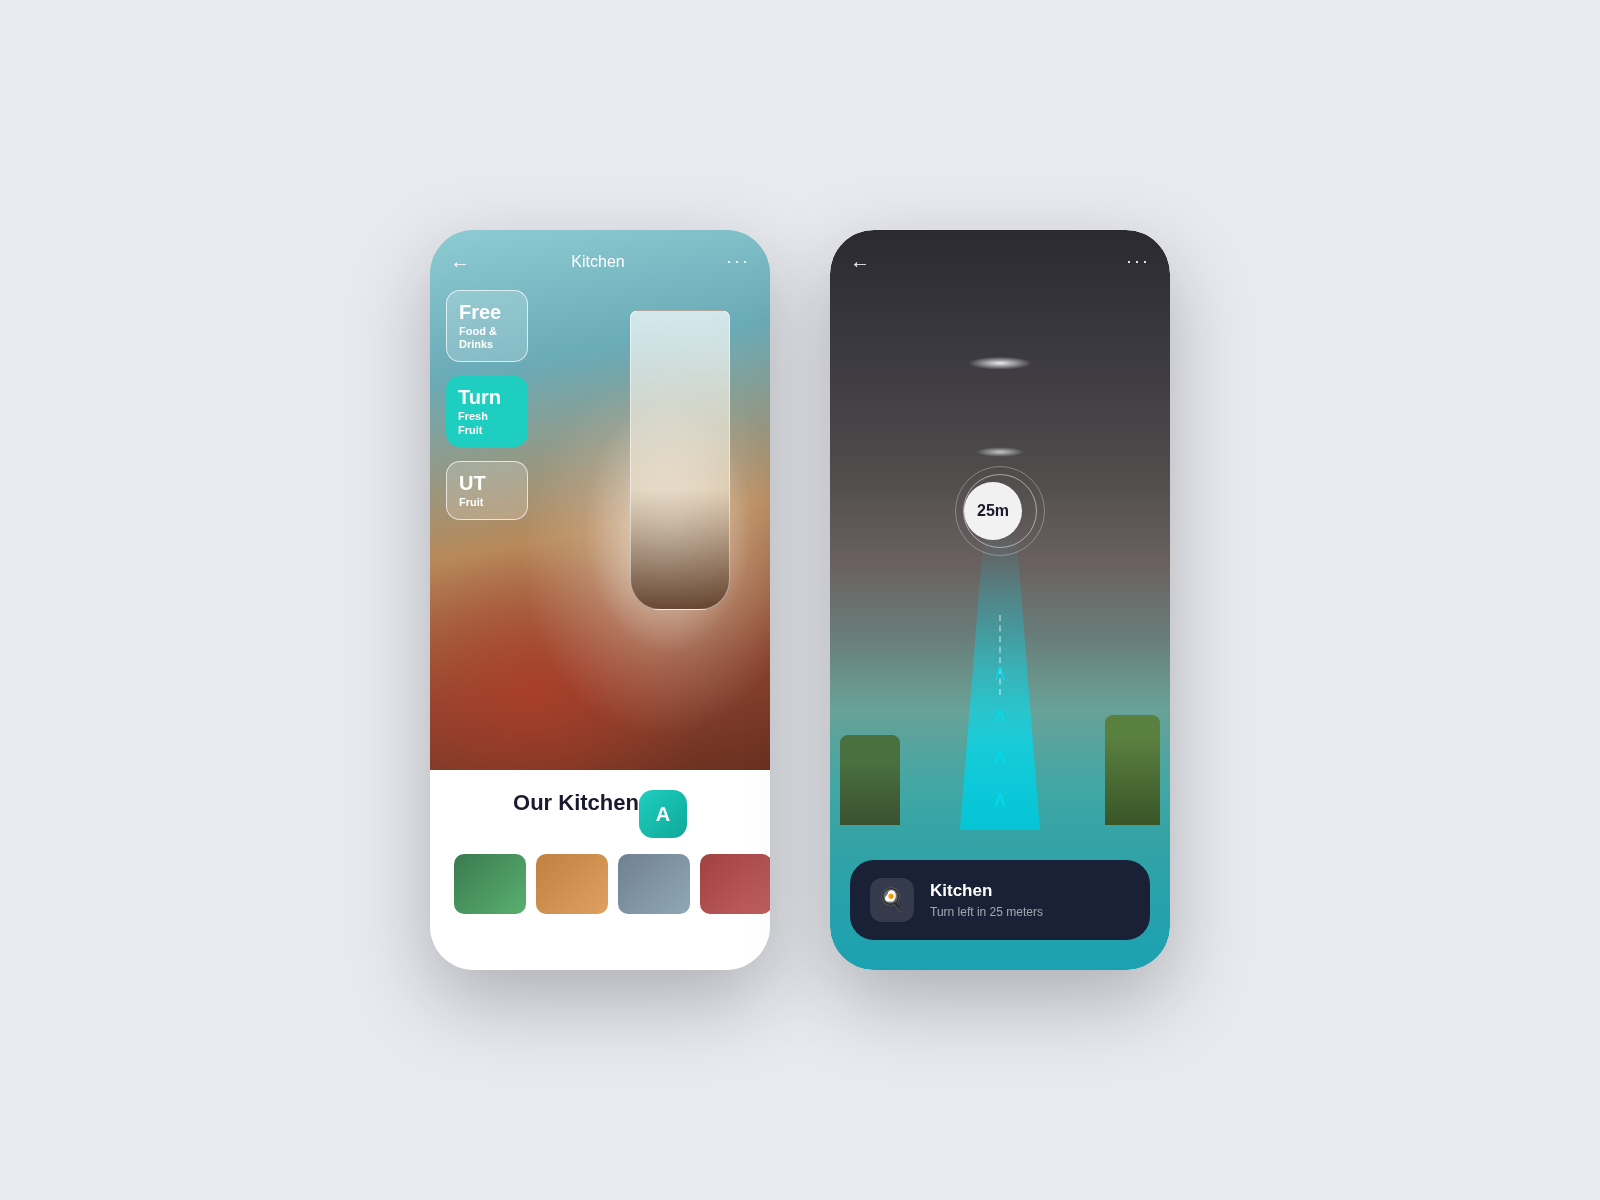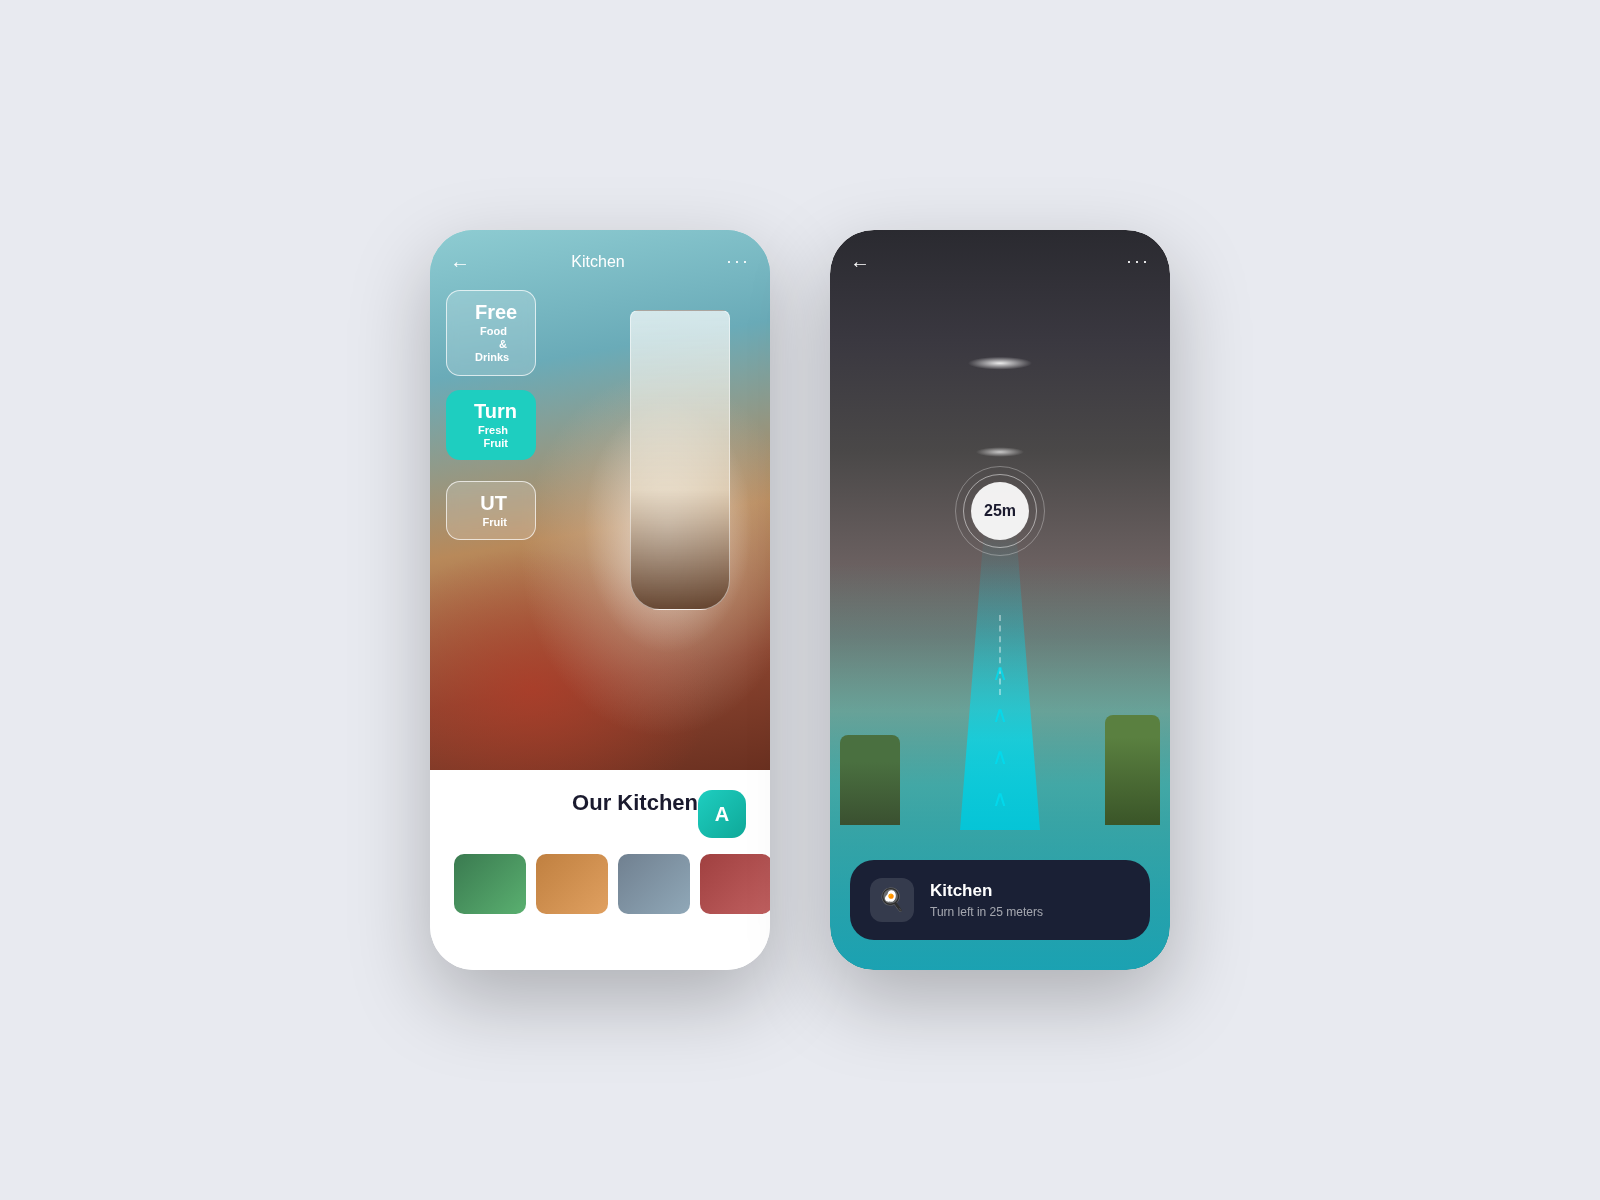--- a/index.html
+++ b/index.html
@@ -84,39 +84,38 @@
     .p1-tags {
       position: absolute;
       left: 16px;
       top: 60px;
       display: flex;
       flex-direction: column;
       gap: 14px;
       z-index: 10;
     }
     .tag-card {
-      width: 90px;
-      padding: 10px 28px;
+      width: 82px;
+      padding: 10px 12px;
       border-radius: 14px;
       color: #fff;
-      text-align: right;
+      text-align: left;
     }
     .tag-free {
       background: rgba(255,255,255,0.18);
       border: 1.5px solid rgba(255,255,255,0.7);
       backdrop-filter: blur(6px);
     }
     .tag-daily {
       background: #1ecec0;
     }
     .tag-ut {
       background: rgba(255,255,255,0.18);
       border: 1.5px solid rgba(255,255,255,0.7);
       backdrop-filter: blur(6px);
-      margin-top: 7px;
     }
     .tag-title {
       font-size: 20px;
       font-weight: 700;
       line-height: 1.1;
     }
     .tag-sub {
       font-size: 11px;
       font-weight: 700;
       margin-top: 2px;
@@ -126,21 +125,21 @@
     
     .p1-card {
       background: #fff;
       flex: 1;
       padding: 20px 24px 16px;
       position: relative;
     }
     .p1-card-header {
       display: flex;
       align-items: flex-start;
-      justify-content: flex-end;
+      justify-content: center;
     }
     .p1-card-title {
       font-size: 22px;
       font-weight: 700;
       color: #1a1a2e;
     }
     .p1-avatar {
       width: 48px;
       height: 48px;
       border-radius: 14px;
@@ -259,21 +258,20 @@
       align-items: center;
       justify-content: center;
     }
     .p2-circle-mid {
       width: 74px;
       height: 74px;
       border-radius: 50%;
       border: 1.5px solid rgba(255,255,255,0.5);
       display: flex;
       align-items: center;
-      justify-content: center;
     }
     .p2-circle-inner {
       width: 58px;
       height: 58px;
       border-radius: 50%;
       background: rgba(255,255,255,0.92);
       display: flex;
       align-items: center;
       justify-content: center;
     }

